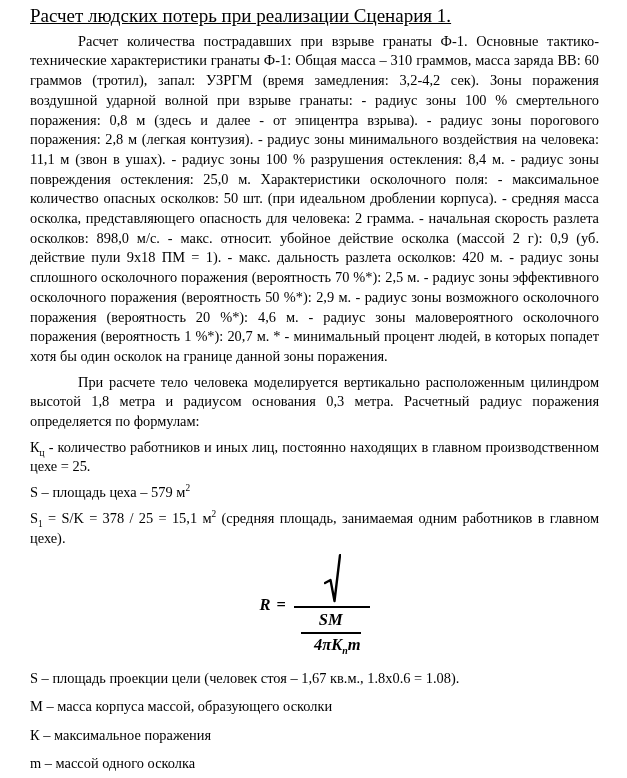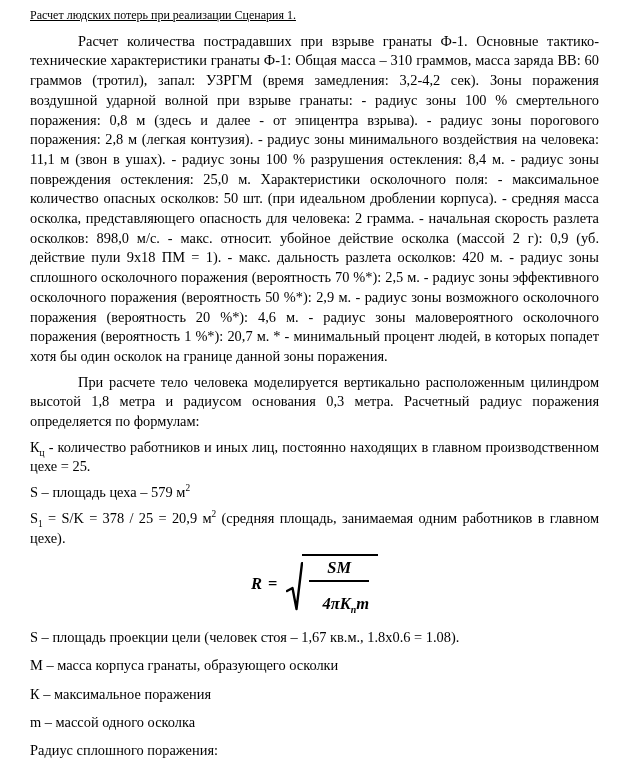--- a/index.html
+++ b/index.html
@@ -12,21 +12,21 @@
     height: 778px;
     font-family: "Liberation Serif", "DejaVu Serif", serif;
     font-size: 14.4px;
     color: #000000;
     overflow: hidden;
   }
   .page {
     padding: 6px 28px 0 30px;
   }
   .title {
-    font-size: 12px;
+    font-size: 19px;
     font-weight: 400;
     text-decoration: underline;
     margin: 0 0 6px 0;
     line-height: 19.7px;
   }
   .par {
     margin: 4px 0 6px 0;
     line-height: 19.7px;
     text-align: justify;
   }
@@ -61,21 +61,22 @@
   .flhs {
     margin-right: 9px;
     white-space: nowrap;
   }
   .flhs .sym {
     font-style: italic;
     margin-right: 6px;
   }
   .sqrt {
     display: inline-flex;
-    align-items: flex-end;
+    align-items: center;
+    flex-direction: column;
   }
   .radsvg {
     flex: none;
     display: block;
   }
   .radcontent {
     border-top: 2.4px solid #000;
     padding: 3px 9px 0 7px;
     margin-left: -1px;
   }
@@ -85,21 +86,21 @@
     font-style: italic;
   }
   .num {
     display: block;
     border-bottom: 2px solid #000;
     padding: 0 14px 3px 14px;
     line-height: 18px;
   }
   .den {
     display: block;
-    padding-top: 13px;
+    padding-top: 2px;
     line-height: 18px;
     margin-left: 13px;
   }
   .den sub {
     font-size: 0.6em;
   }
 </style>
 </head>
 <body>
 
@@ -108,39 +109,39 @@
   <h1 class="title">Расчет людских потерь при реализации Сценария 1.</h1>
 
   <p class="par indent">Расчет количества пострадавших при взрыве гранаты Ф-1. Основные тактико-технические характеристики гранаты Ф-1: Общая масса – 310 граммов, масса заряда ВВ: 60 граммов (тротил), запал: УЗРГМ (время замедления: 3,2-4,2 сек). Зоны поражения воздушной ударной волной при взрыве гранаты: - радиус зоны 100 % смертельного поражения: 0,8 м (здесь и далее - от эпицентра взрыва). - радиус зоны порогового поражения: 2,8 м (легкая контузия). - радиус зоны минимального воздействия на человека: 11,1 м (звон в ушах). - радиус зоны 100 % разрушения остекления: 8,4 м. - радиус зоны повреждения остекления: 25,0 м. Характеристики осколочного поля: - максимальное количество опасных осколков: 50 шт. (при идеальном дроблении корпуса). - средняя масса осколка, представляющего опасность для человека: 2 грамма. - начальная скорость разлета осколков: 898,0 м/с. - макс. относит. убойное действие осколка (массой 2 г): 0,9 (уб. действие пули 9х18 ПМ = 1). - макс. дальность разлета осколков: 420 м. - радиус зоны сплошного осколочного поражения (вероятность 70 %*): 2,5 м. - радиус зоны эффективного осколочного поражения (вероятность 50 %*): 2,9 м. - радиус зоны возможного осколочного поражения (вероятность 20 %*): 4,6 м. - радиус зоны маловероятного осколочного поражения (вероятность 1 %*): 20,7 м. * - минимальный процент людей, в которых попадет хотя бы один осколок на границе данной зоны поражения.</p>
 
   <p class="par indent">При расчете тело человека моделируется вертикально расположенным цилиндром высотой 1,8 метра и радиусом основания 0,3 метра. Расчетный радиус поражения определяется по формулам:</p>
 
   <p class="par def"><span>К</span><sub>ц</sub><span> - количество работников и иных лиц, постоянно находящих в главном производственном цехе = 25.</span></p>
 
   <p class="par def"><span>S – площадь цеха – 579 м</span><sup>2</sup></p>
 
-  <p class="par def"><span>S</span><sub>1</sub><span> = S/K = 378 / 25 = 20,9 м</span><sup>2</sup><span> (средняя площадь, занимаемая одним работников в главном цехе).</span></p>
+  <p class="par def"><span>S</span><sub>1</sub><span> = S/K = 378 / 25 = 15,1 м</span><sup>2</sup><span> (средняя площадь, занимаемая одним работников в главном цехе).</span></p>
 
   <div class="formula-row">
     <span class="feq">
       <span class="flhs"><span class="sym">R</span><span class="eq">=</span></span>
       <span class="sqrt">
         <svg class="radsvg" width="17" height="52" viewBox="0 0 17 52" xmlns="http://www.w3.org/2000/svg">
           <path d="M1 29 L6.5 26 L10.5 47 L16 1.2 L17 1.2" fill="none" stroke="#000000" stroke-width="2.4" stroke-linejoin="round" stroke-linecap="round"></path>
         </svg>
         <span class="radcontent">
           <span class="frac">
             <span class="num">SM</span>
             <span class="den"><span>4πK</span><sub>п</sub><span>m</span></span>
           </span>
         </span>
       </span>
     </span>
   </div>
 
   <p class="par wdef">S – площадь проекции цели (человек стоя – 1,67 кв.м., 1.8х0.6 = 1.08).</p>
-  <p class="par wdef">М – масса корпуса гранаты, образующего осколки</p>
+  <p class="par wdef">М – масса корпуса массой, образующего осколки</p>
   <p class="par wdef">К – максимальное поражения</p>
   <p class="par wdef">m – массой одного осколка</p>
 
   <p class="par wdef">Радиус сплошного поражения:</p>
 
 </div>
 
 </body></html>

